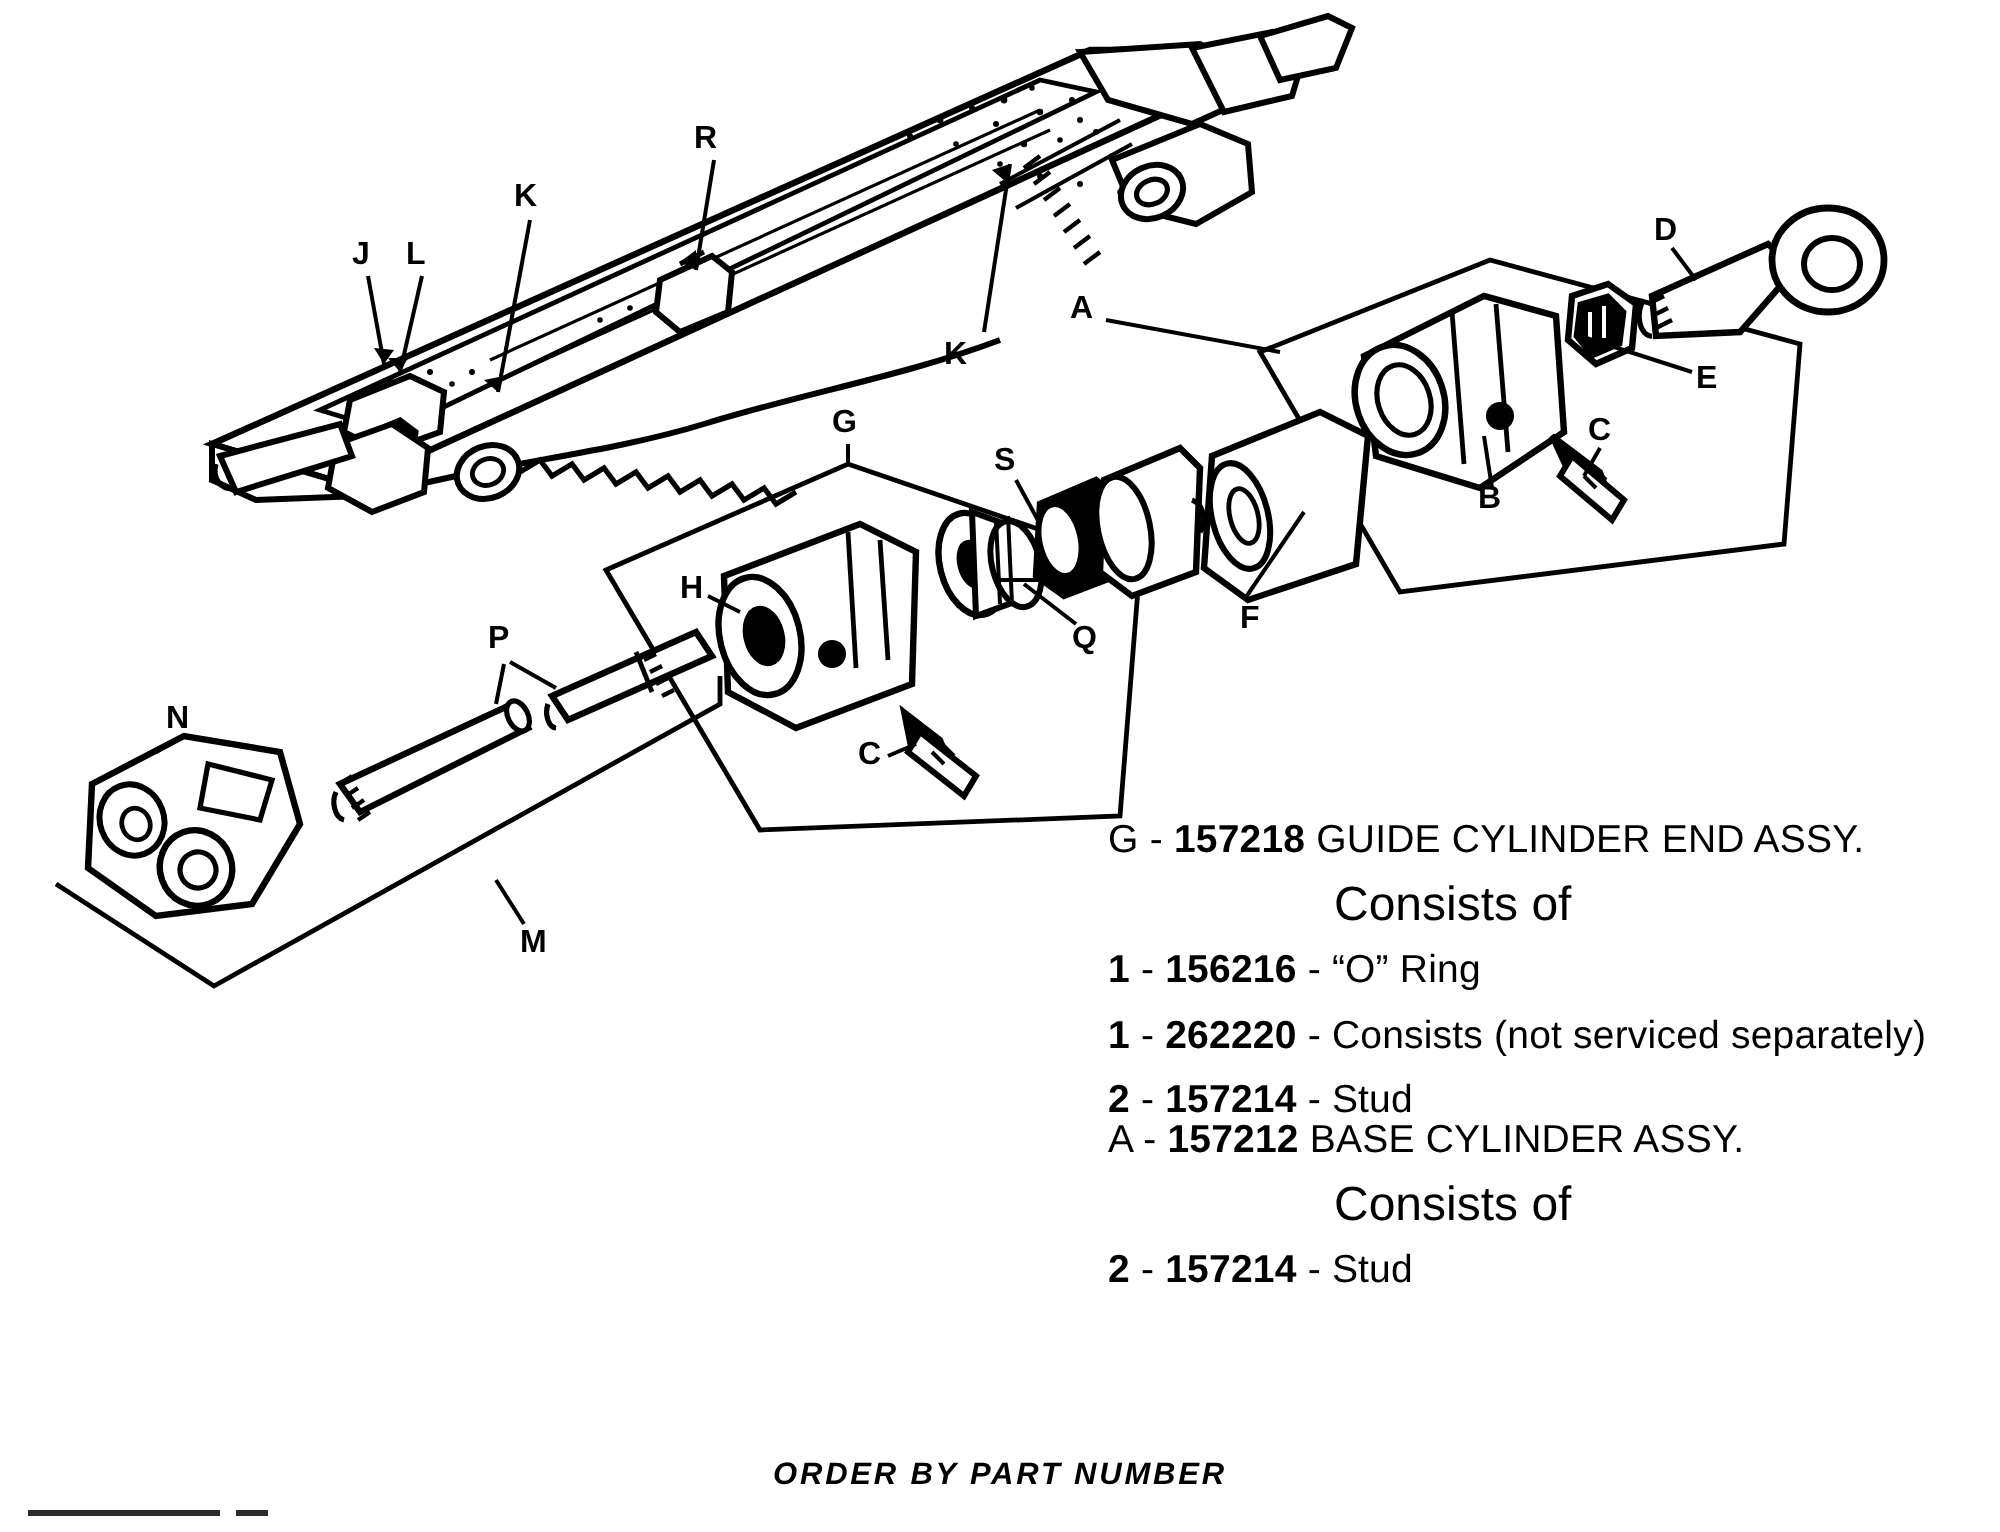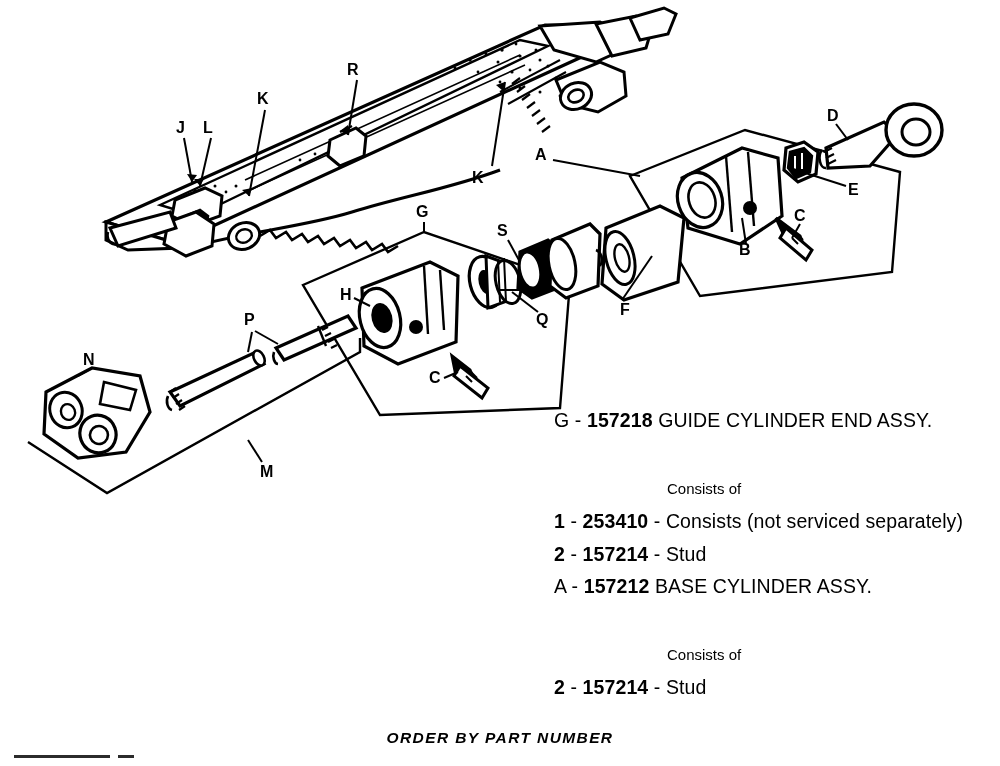--- a/index.html
+++ b/index.html
@@ -40,28 +40,27 @@
   .legend-line .code {
     font-weight: bold;
   }
   .legend-line .qty {
     font-weight: bold;
   }
   .legend-line .lead {
     font-weight: normal;
   }
   .legend-consists {
-    font-size: 15px;
+    font-size: 24px;
     line-height: 32.5px;
     padding-left: 113px;
     white-space: nowrap;
-    margin-top: 36px;
   }
   #legend-guide { left: 554px; top: 404px; }
-  #legend-base  { left: 554px; top: 570px; }
+  #legend-base  { left: 554px; top: 554px; }
 
   #footer-note {
     position: absolute;
     left: 0;
     top: 729px;
     width: 1000px;
     text-align: center;
     font-size: 15.5px;
     font-weight: bold;
     font-style: italic;
@@ -338,21 +337,28 @@
     <div class="legend-line">
       <span class="lead">G</span>
       <span class="lead">-</span>
       <span class="code">157218</span>
       <span class="lead">GUIDE CYLINDER END ASSY.</span>
     </div>
     <div class="legend-consists">Consists of</div>
     <div class="legend-line">
       <span class="qty">1</span>
       <span class="lead">-</span>
-      <span class="code">253410</span>
+      <span class="code">156216</span>
+      <span class="lead">-</span>
+      <span class="lead">“O” Ring</span>
+    </div>
+    <div class="legend-line">
+      <span class="qty">1</span>
+      <span class="lead">-</span>
+      <span class="code">262220</span>
       <span class="lead">-</span>
       <span class="lead">Consists (not serviced separately)</span>
     </div>
     <div class="legend-line">
       <span class="qty">2</span>
       <span class="lead">-</span>
       <span class="code">157214</span>
       <span class="lead">-</span>
       <span class="lead">Stud</span>
     </div>

